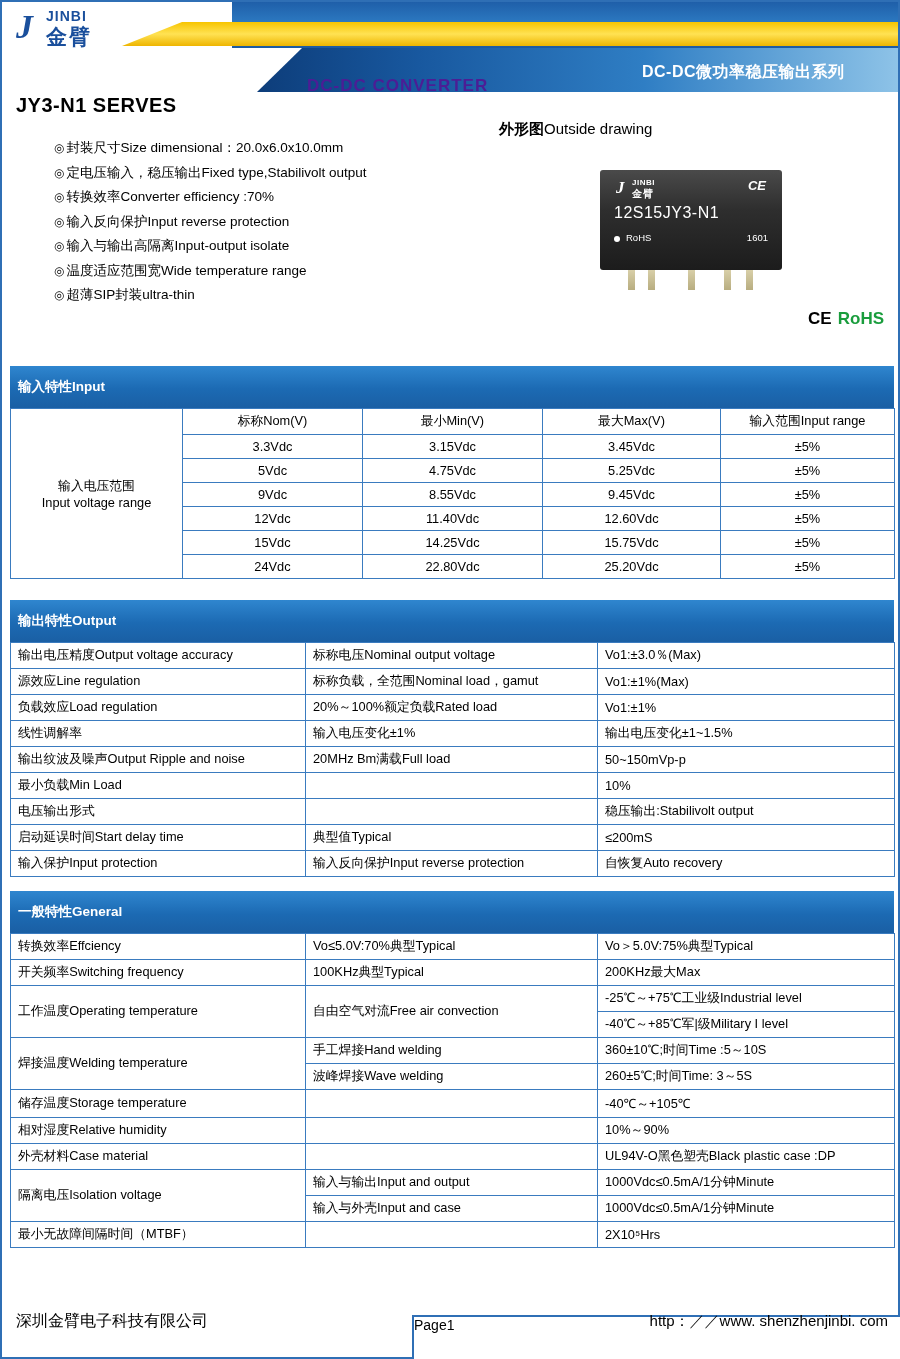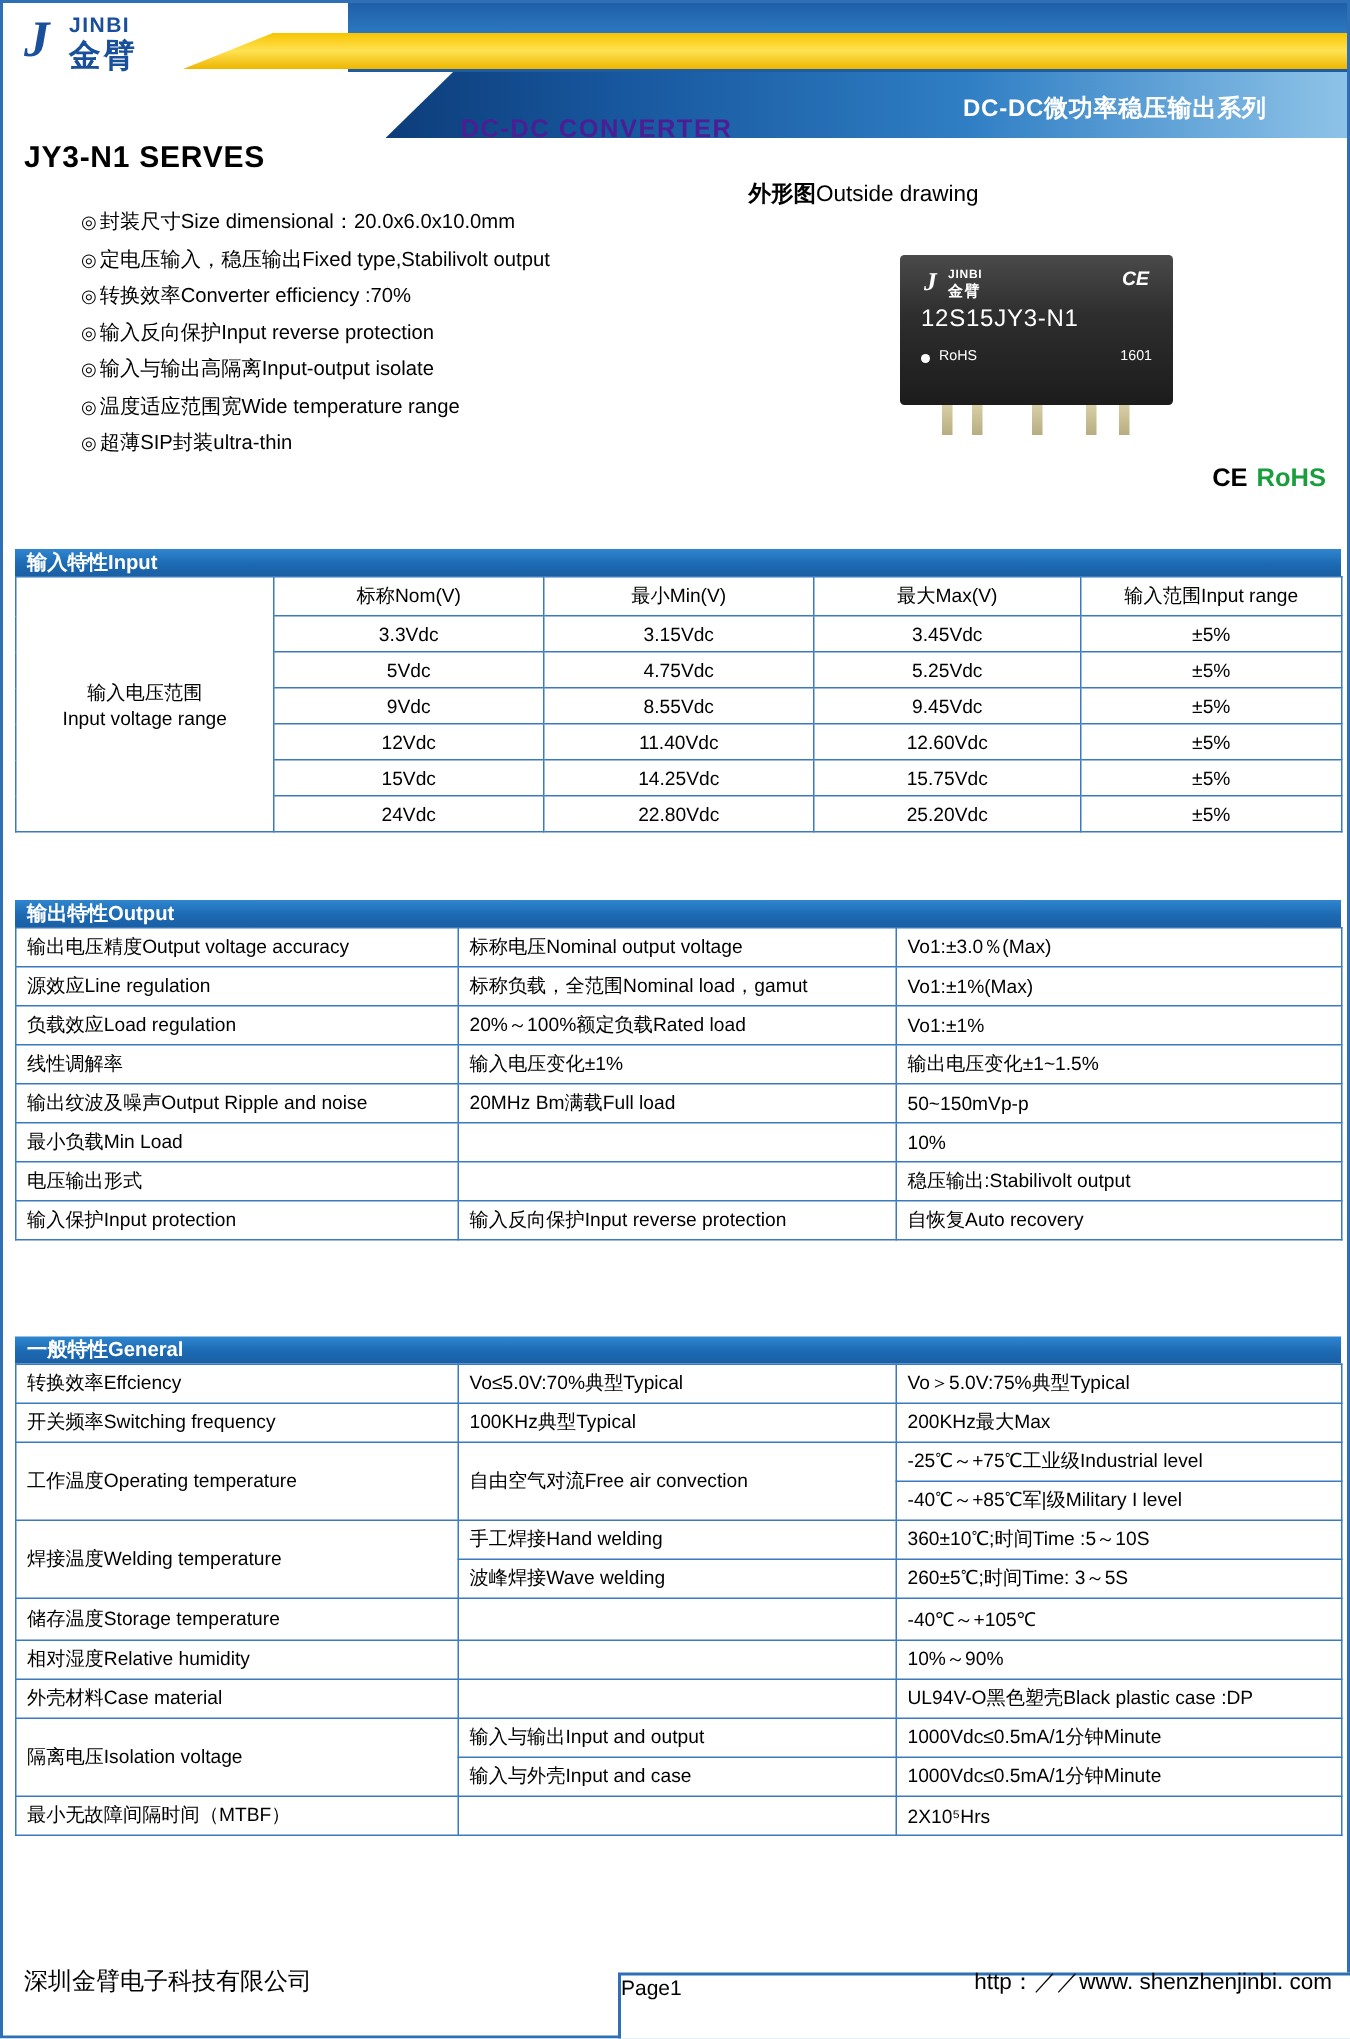--- a/index.html
+++ b/index.html
@@ -158,21 +158,21 @@
   .ce-rohs .ce { color:#000; }
   .ce-rohs .rohs { color:#1a9d3d; margin-left:6px; }
 
   
   .section {
     position:absolute; left:8px; width:884px;
   }
   .bar {
     background:linear-gradient(180deg,#2f86cf 0%, #1c6ab3 55%, #1a5fa4 100%);
     color:#fff; font-weight:bold; font-size:13.5px;
-    padding:0 8px;
+    padding:12px 8px;
     box-sizing:border-box;
   }
   table {
     border-collapse:collapse;
     width:884px;
     table-layout:fixed;
   }
   td {
     border:1px solid #3a7bbf;
     font-size:12.8px;
@@ -378,20 +378,25 @@
           <td>最小负载Min Load</td>
           <td></td>
           <td>10%</td>
         </tr>
         <tr>
           <td>电压输出形式</td>
           <td></td>
           <td>稳压输出:Stabilivolt   output</td>
         </tr>
         <tr>
+          <td>启动延误时间Start delay time</td>
+          <td>典型值Typical</td>
+          <td>≤200mS</td>
+        </tr>
+        <tr>
           <td>输入保护Input  protection</td>
           <td>输入反向保护Input reverse protection</td>
           <td>自恢复Auto  recovery</td>
         </tr>
       </tbody>
     </table>
   </div>
 
   <div class="section" style="top:889px;">
     <div class="bar">一般特性General</div>

